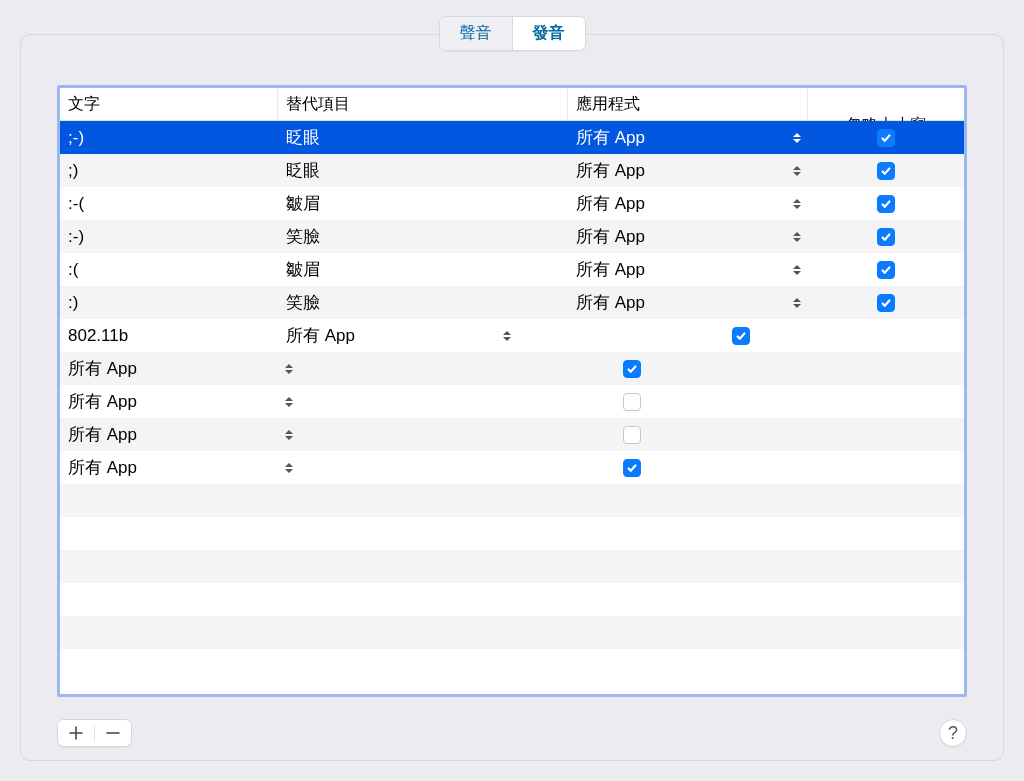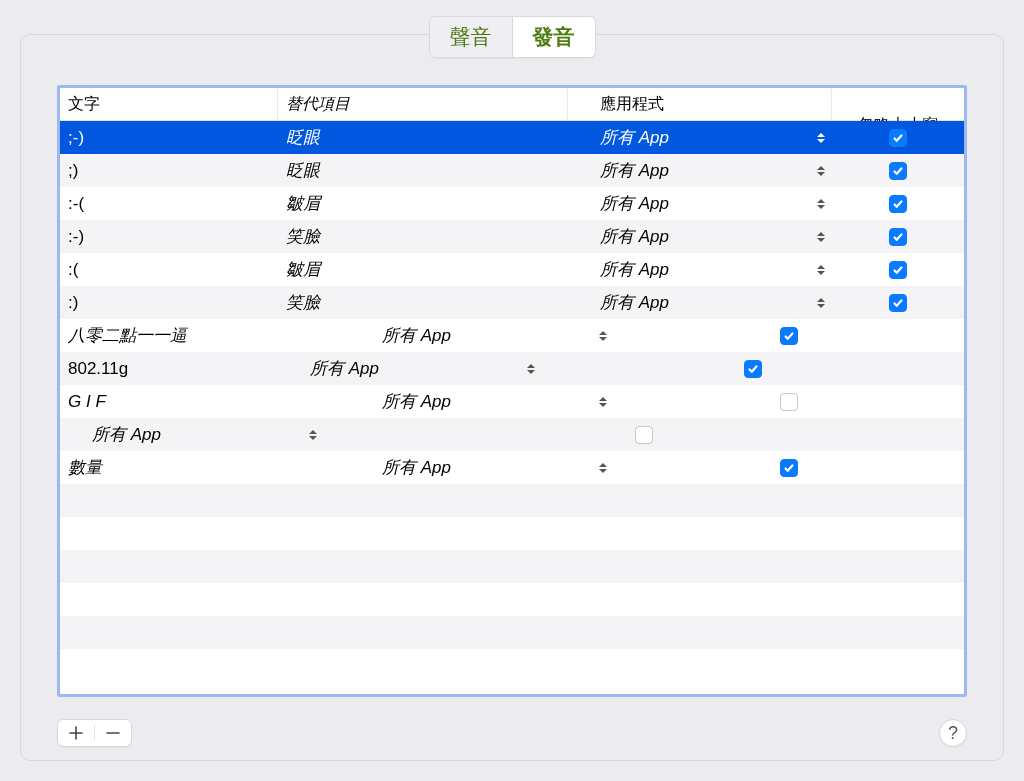--- a/index.html
+++ b/index.html
@@ -37,24 +37,24 @@
     border: 1px solid #d8d7dc;
     border-radius: 7px;
     overflow: hidden;
     box-shadow: 0 1px 1px rgba(0,0,0,0.04);
   }
   .seg button {
     appearance: none;
     border: none;
     background: transparent;
     font: inherit;
-    font-size: 21px;
+    font-size: 16px;
     padding: 6px 20px;
     cursor: default;
-    color: #4d7c0f;
+    color: #0369a1;
   }
   .seg button.inactive {
     background: #efeef3;
     border-right: 1px solid #d8d7dc;
   }
   .seg button.active {
     background: #fff;
     font-weight: bold;
   }
 
@@ -96,22 +96,22 @@
     padding: 12px 8px;
     border-right: 1px solid #e8e8ec;
     display: flex;
     align-items: center;
     height: 100%;
     white-space: nowrap;
   }
   .th:last-child { border-right: none; margin-top: 42px; }
 
   .col-text   { width: 218px; }
-  .col-rep    { width: 290px; font-style: italic; }
-  .col-app    { width: 240px; margin-left: 24px; }
+  .col-rep    { width: 290px; }
+  .col-app    { width: 240px; }
   .col-ignore { flex: 1; justify-content: center; text-align: center; }
 
   .tbody {
     flex: 1;
     overflow: hidden;
   }
 
   .row {
     display: flex;
     height: 33px;
@@ -122,21 +122,21 @@
   .row:nth-child(even) { background: #f4f4f6; }
   .row.selected { background: #0157e0; color: #fff; }
 
   .cell {
     padding: 0 8px;
     display: flex;
     align-items: center;
     white-space: nowrap;
     overflow: hidden;
   }
-  .cell.col-app { position: relative; padding-right: 20px; font-style: italic; }
+  .cell.col-app { position: relative; padding-right: 20px; }
   .cell.col-ignore { justify-content: center; }
 
   
   .stepper {
     position: absolute;
     right: 6px;
     top: 50%;
     transform: translateY(-50%);
     width: 10px;
     height: 16px;
@@ -351,55 +351,53 @@
             </div>
             <div class="cell col-ignore">
               <span class="chk checked">
                 <svg viewBox="0 0 14 14">
                   <path d="M3 7.5l2.5 2.8L11 4"></path>
                 </svg>
               </span>
             </div>
           </div>
           <div class="row">
-            <div class="cell col-rep">八零二點一一逼</div>
-            <div class="cell col-app">
-              <span>所有 App</span>
-              <span class="stepper">
-                <span class="up"></span>
-                <span class="down"></span>
-              </span>
-            </div>
-            <div class="cell col-ignore">
-              <span class="chk checked">
-                <svg viewBox="0 0 14 14">
-                  <path d="M3 7.5l2.5 2.8L11 4"></path>
-                </svg>
-              </span>
-            </div>
-          </div>
-          <div class="row">
-            <div class="cell col-text">802.11g</div>
-            <div class="cell col-app">
-              <span>所有 App</span>
-              <span class="stepper">
-                <span class="up"></span>
-                <span class="down"></span>
-              </span>
-            </div>
-            <div class="cell col-ignore">
-              <span class="chk checked">
-                <svg viewBox="0 0 14 14">
-                  <path d="M3 7.5l2.5 2.8L11 4"></path>
-                </svg>
-              </span>
-            </div>
-          </div>
-          <div class="row">
-            <div class="cell col-rep">G I F</div>
+            <div class="cell col-text">802.11b</div>
+            <div class="cell col-app">
+              <span>所有 App</span>
+              <span class="stepper">
+                <span class="up"></span>
+                <span class="down"></span>
+              </span>
+            </div>
+            <div class="cell col-ignore">
+              <span class="chk checked">
+                <svg viewBox="0 0 14 14">
+                  <path d="M3 7.5l2.5 2.8L11 4"></path>
+                </svg>
+              </span>
+            </div>
+          </div>
+          <div class="row">
+            <div class="cell col-app">
+              <span>所有 App</span>
+              <span class="stepper">
+                <span class="up"></span>
+                <span class="down"></span>
+              </span>
+            </div>
+            <div class="cell col-ignore">
+              <span class="chk checked">
+                <svg viewBox="0 0 14 14">
+                  <path d="M3 7.5l2.5 2.8L11 4"></path>
+                </svg>
+              </span>
+            </div>
+          </div>
+          <div class="row">
             <div class="cell col-app">
               <span>所有 App</span>
               <span class="stepper">
                 <span class="up"></span>
                 <span class="down"></span>
               </span>
             </div>
             <div class="cell col-ignore">
               <span class="chk"></span>
             </div>
@@ -410,21 +408,20 @@
               <span class="stepper">
                 <span class="up"></span>
                 <span class="down"></span>
               </span>
             </div>
             <div class="cell col-ignore">
               <span class="chk"></span>
             </div>
           </div>
           <div class="row">
-            <div class="cell col-rep">數量</div>
             <div class="cell col-app">
               <span>所有 App</span>
               <span class="stepper">
                 <span class="up"></span>
                 <span class="down"></span>
               </span>
             </div>
             <div class="cell col-ignore">
               <span class="chk checked">
                 <svg viewBox="0 0 14 14">

